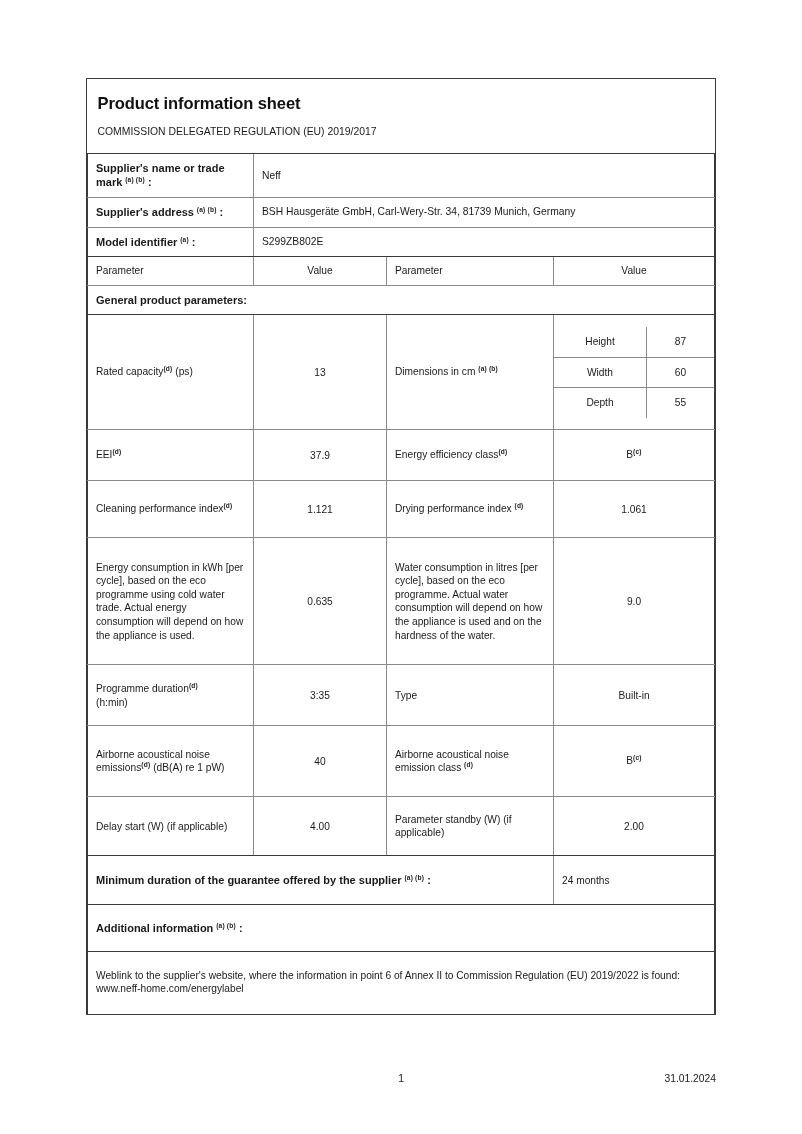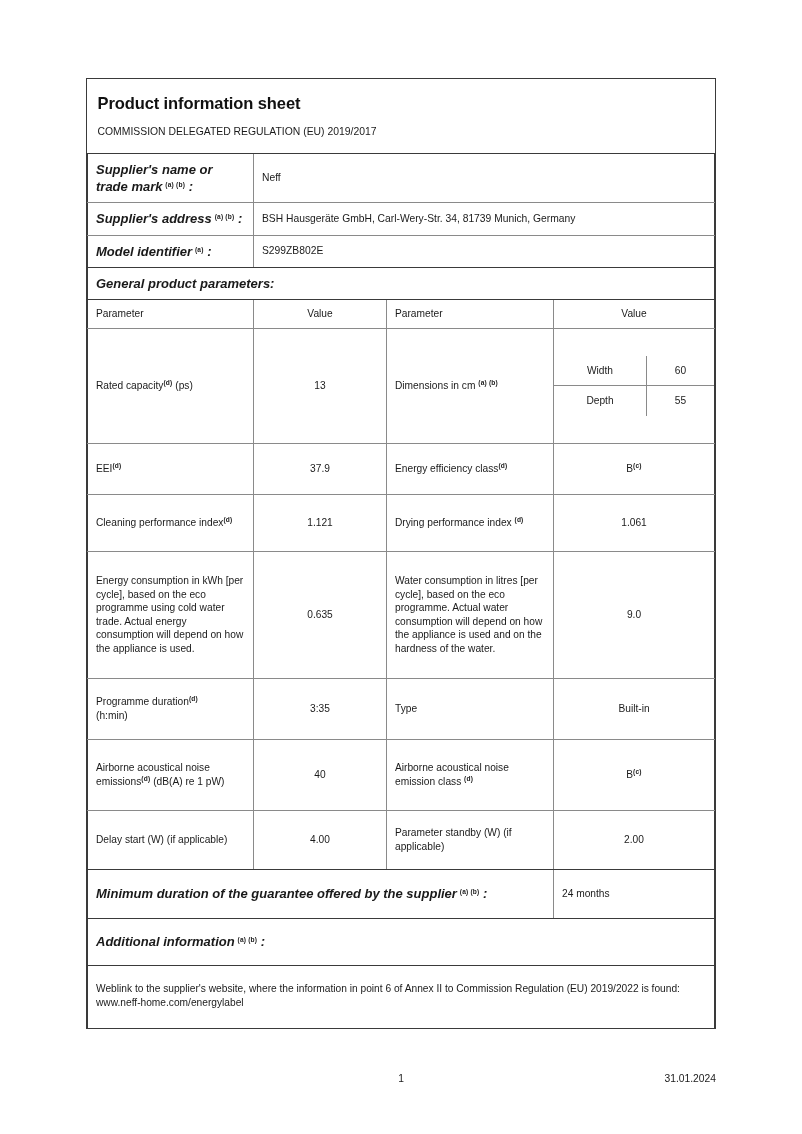--- a/index.html
+++ b/index.html
@@ -63,22 +63,21 @@
     padding: 6px 10px 14px 10px !important;
   }
   .reg-text {
     font-size: 10.4px;
     color: #1a1a1a;
     margin-top: 28px;
   }
 
   .lbl {
     font-weight: bold;
-    font-size: 13px;
-    font-style: italic;
+    font-size: 11px;
   }
   .val {
     font-size: 10.3px;
   }
   sup.mk {
     font-size: 6.6px;
     vertical-align: super;
     font-weight: bold;
     letter-spacing: 0.2px;
   }
@@ -195,53 +194,57 @@
         <td class="edge-l thick-bottom">
           <span class="lbl">Model identifier</span>
           <sup class="mk">(a)</sup><span class="lbl"> :</span>
         </td>
         <td class="lft edge-r thick-bottom" colspan="4">
           <span class="val">S299ZB802E</span>
         </td>
       </tr>
 
       <tr>
+        <td class="edge-l">
+          <span class="plain">Parameter</span>
+        </td>
+        <td class="ctr">
+          <span class="plain">Value</span>
+        </td>
+        <td>
+          <span class="plain">Parameter</span>
+        </td>
+        <td class="ctr edge-r" colspan="2">
+          <span class="plain">Value</span>
+        </td>
+      </tr>
+
+      <tr>
         <td class="edge-l edge-r thick-bottom" colspan="5">
           <span class="lbl">General product parameters:</span>
-        </td>
-      </tr>
-
-      <tr>
-        <td class="edge-l">
-          <span class="plain">Parameter</span>
-        </td>
-        <td class="ctr">
-          <span class="plain">Value</span>
-        </td>
-        <td>
-          <span class="plain">Parameter</span>
-        </td>
-        <td class="ctr edge-r" colspan="2">
-          <span class="plain">Value</span>
         </td>
       </tr>
 
       <tr>
         <td class="edge-l" style="height:100px">
           <span class="plain">Rated capacity</span><sup class="mk">(d)</sup> <span class="plain">(ps)</span>
         </td>
         <td class="ctr">
           <span class="plain">13</span>
         </td>
         <td>
           <span class="plain">Dimensions in cm</span> <sup class="mk">(a) (b)</sup>
         </td>
         <td class="dims-host edge-r" colspan="2">
           <table class="dims">
             <tbody>
+                  <tr>
+              <td class="dim-label">Height</td>
+              <td>87</td>
+            </tr>
             <tr>
               <td class="dim-label">Width</td>
               <td>60</td>
             </tr>
             <tr>
               <td class="dim-label">Depth</td>
               <td>55</td>
             </tr>
           </tbody>
               </table>

